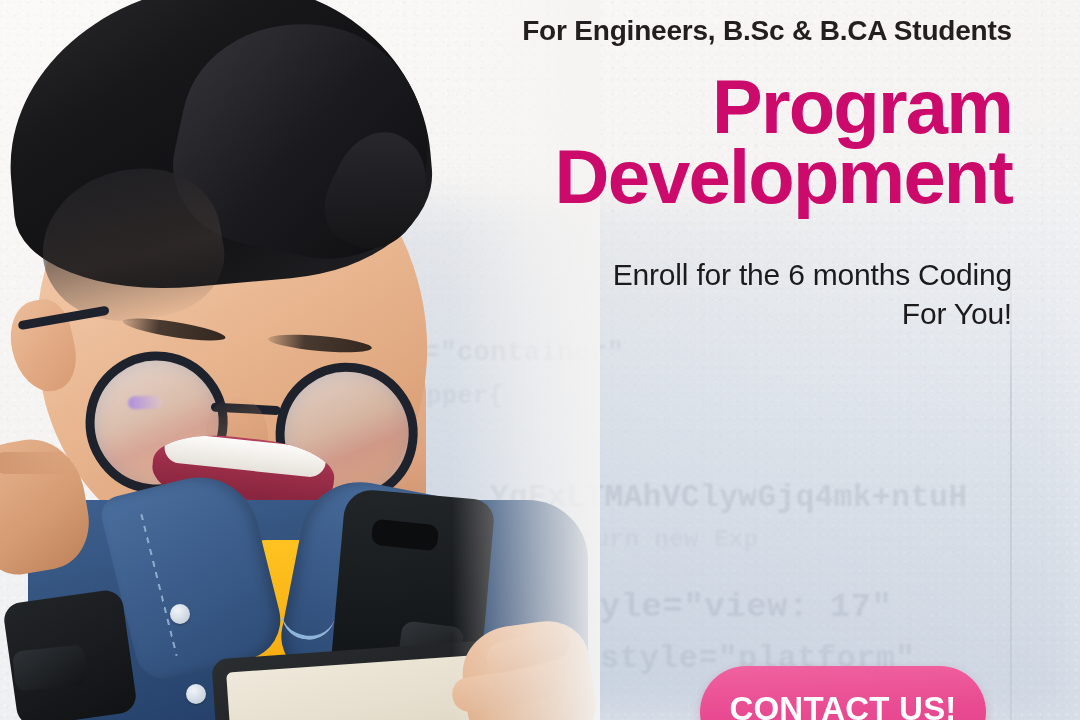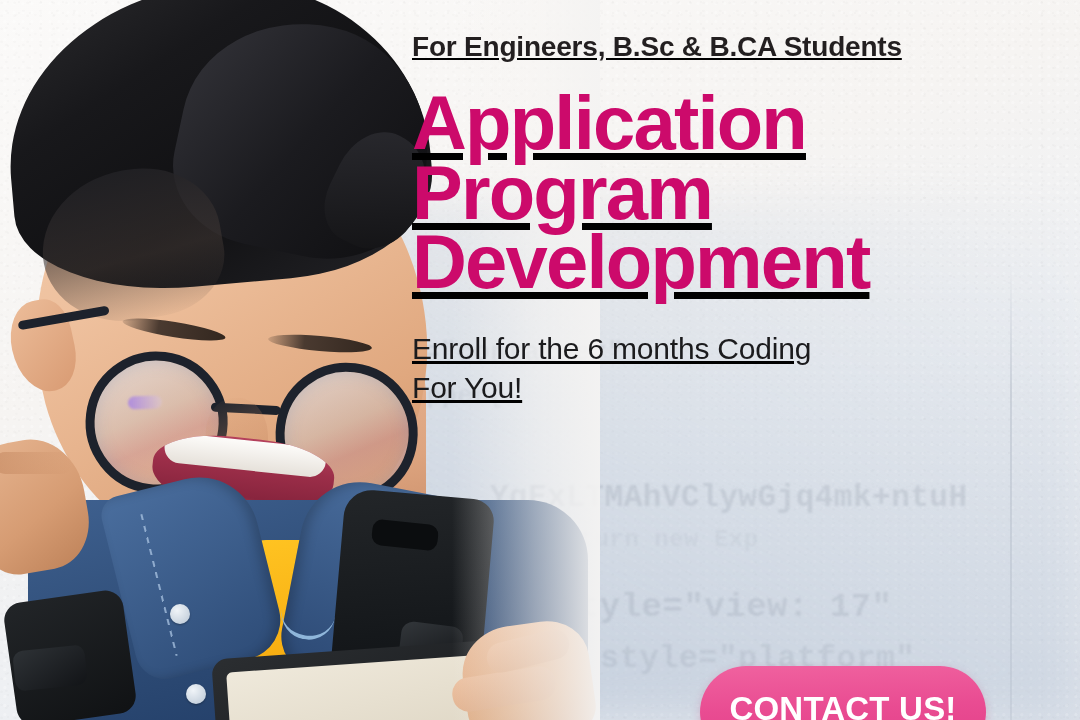--- a/index.html
+++ b/index.html
@@ -413,23 +413,23 @@
     position: absolute;
     right: -2px; top: 0;
     width: 150px; height: 720px;
     background: linear-gradient(90deg, rgba(247,245,243,0) 0%, rgba(247,245,243,.55) 55%, rgba(244,243,242,.96) 100%);
   }
 
   
   .content {
     position: absolute;
     right: 68px;
-    top: 16px;
+    top: 0;
     width: 600px;
-    text-decoration: underline;
+    text-align: right;
   }
 
   .eyebrow {
     margin-top: 14px;
     font-size: 28px;
     font-weight: 700;
     color: #231f20;
     letter-spacing: -.2px;
     line-height: 1.2;
   }
@@ -441,21 +441,21 @@
     line-height: .92;
     letter-spacing: -1.8px;
     color: #cc0a6b;
   }
   .headline .hl {
     display: block;
     white-space: nowrap;
   }
 
   .subcopy {
-    margin-top: 32px;
+    margin-top: 44px;
     font-size: 30px;
     font-weight: 400;
     line-height: 1.30;
     color: #1b1b1d;
     letter-spacing: -.2px;
   }
   .subcopy .sl { display: block; white-space: nowrap; }
 
   
   .cta {
@@ -557,21 +557,20 @@
       <div class="finger finger-1"></div>
       <div class="finger finger-2"></div>
     </div>
     <div class="photo-fade"></div>
   </div>
 
   <div class="content">
     <div class="eyebrow">For Engineers, B.Sc &amp; B.CA Students</div>
 
     <div class="headline">
-      <span class="hl">Application</span>
       <span class="hl">Program</span>
       <span class="hl">Development</span>
     </div>
 
     <div class="subcopy">
       <span class="sl">Enroll for the 6 months Coding</span>
       <span class="sl">For You!</span>
     </div>
   </div>
 

